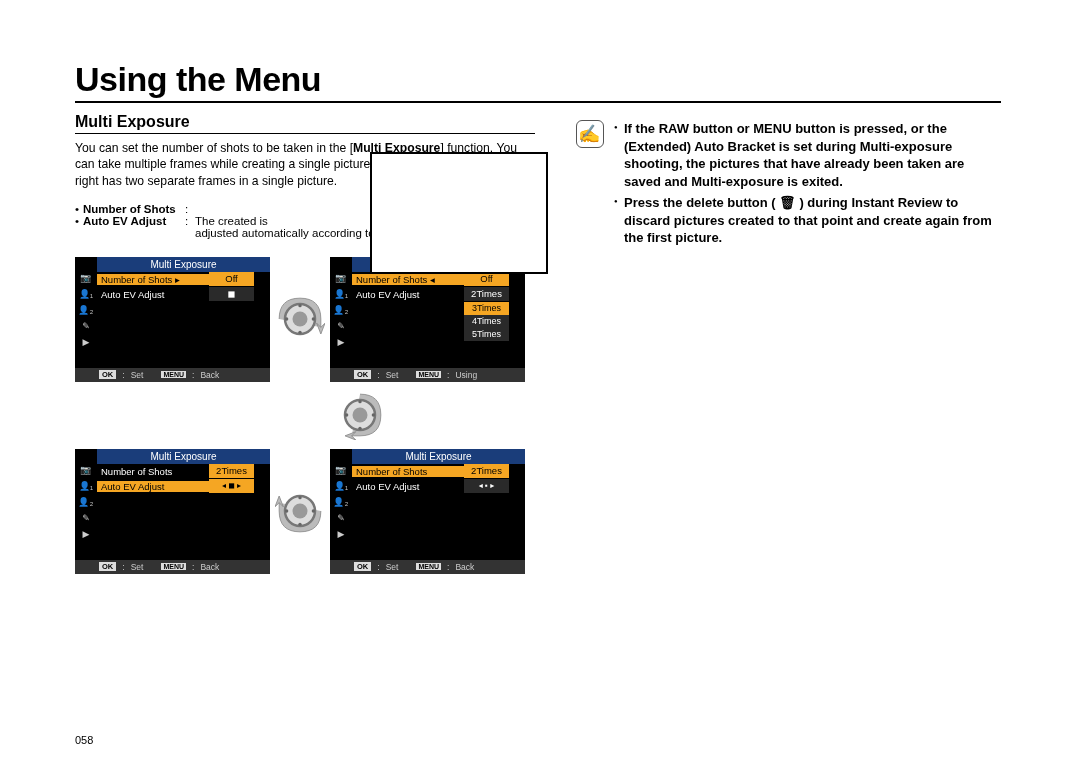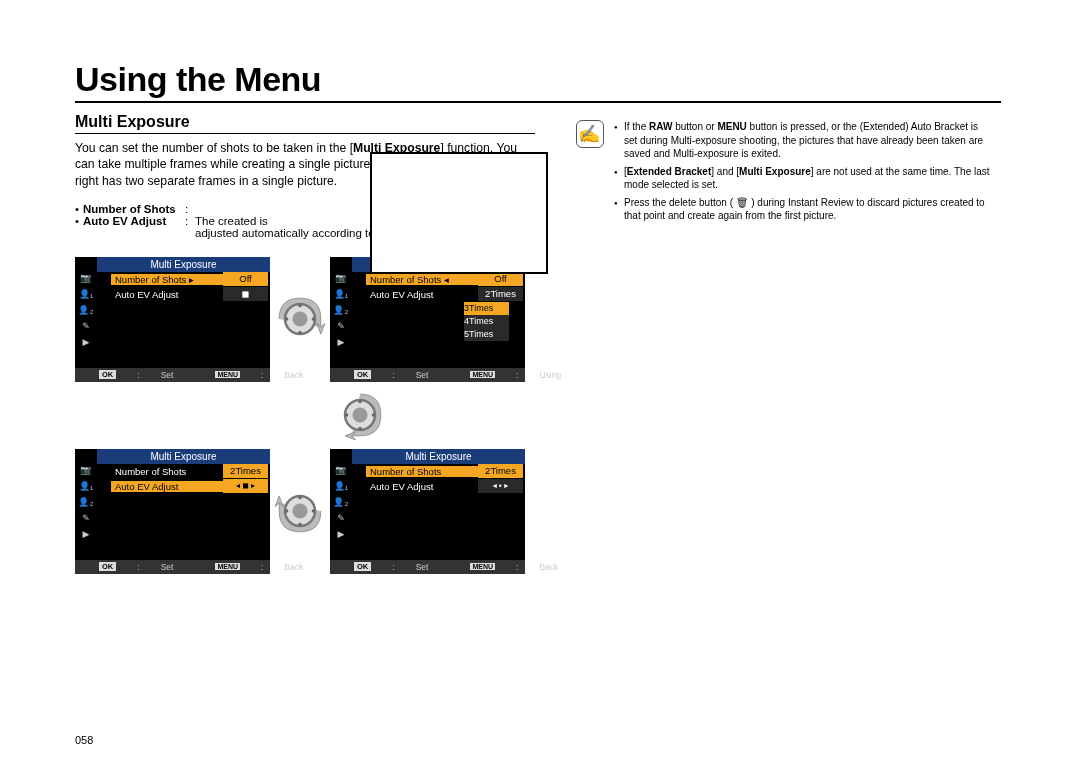--- a/index.html
+++ b/index.html
@@ -18,40 +18,40 @@
   .specs .lab b { font-weight: bold; }
   .specs .val { flex: 1; }
   .specs .colon { width: 10px; }
   .specs .cont { margin-left: 120px; }
   .preview-box { position: absolute; top: 152px; left: 370px; width: 178px; height: 122px; border: 2px solid #000; background: #fff; }
   .screens { display: grid; grid-template-columns: 195px 60px 195px; grid-template-rows: 140px 52px 140px; gap: 0; align-items: center; }
   .lcd { width: 195px; height: 125px; background: #000; color: #fff; font-size: 9.5px; position: relative; }
   .lcd-title { background: #1a3d7a; text-align: center; font-size: 10px; padding: 2px 0; margin-left: 22px; }
   .lcd-side { position: absolute; left: 0; top: 14px; width: 22px; }
   .side-ico { width: 18px; height: 14px; margin: 2px auto; font-size: 9px; text-align: center; color: #ccc; }
-  .lcd-body { margin-left: 36px; }
+  .lcd-body { margin-left: 22px; }
   .menu-row { display: flex; height: 15px; align-items: center; }
   .menu-lab { width: 112px; padding-left: 4px; }
   .menu-val { width: 45px; text-align: center; background: #2a2a2a; height: 14px; line-height: 14px; }
   .hl .menu-lab { background: #f5a623; color: #000; }
   .hl .menu-val { background: #f5a623; color: #000; }
   .drop { margin-left: 22px; }
-  .drop .opt { width: 45px; background: #2a2a2a; height: 13px; line-height: 13px; text-align: left; margin-left: 112px; font-size: 9px; }
+  .drop .opt { width: 45px; background: #2a2a2a; height: 13px; line-height: 13px; text-align: center; margin-left: 112px; font-size: 9px; }
   .drop .opt.sel { background: #f5a623; color: #000; }
-  .lcd-foot { position: absolute; bottom: 0; left: 0; right: 0; height: 14px; background: #333; display: flex; align-items: center; font-size: 8.5px; color: #ccc; padding-left: 24px; gap: 21px; }
+  .lcd-foot { position: absolute; bottom: 0; left: 0; right: 0; height: 14px; background: #333; display: flex; align-items: center; font-size: 8.5px; color: #ccc; padding-left: 24px; gap: 6px; }
   .okbox { background: #ddd; color: #000; padding: 0 3px; font-size: 7.5px; font-weight: bold; }
   .menubox { background: #ddd; color: #000; padding: 0 2px; font-size: 7px; font-weight: bold; }
   .arrow-wrap { width: 60px; height: 60px; display: flex; align-items: center; justify-content: center; }
   .arrow-down { grid-column: 3; grid-row: 2; }
   .arrow-left { grid-column: 2; grid-row: 3; }
   .arrow-right { grid-column: 2; grid-row: 1; }
   .empty-cell { grid-column: 1; grid-row: 2; }
   .note-box { display: flex; gap: 10px; border: 1px solid transparent; padding-top: 6px; }
   .note-icon { width: 28px; height: 28px; border: 1.5px solid #555; border-radius: 6px; display: flex; align-items: center; justify-content: center; font-size: 18px; flex-shrink: 0; color: #555; }
-  .note-list { font-size: 10px; line-height: 1.35; }
+  .note-list { font-size: 13px; line-height: 1.35; font-weight: bold; }
   .note-list li { list-style: none; position: relative; padding-left: 10px; margin-bottom: 4px; }
   .note-list li::before { content: "●"; position: absolute; left: 0; font-size: 6px; top: 3px; }
   .pageno { position: absolute; bottom: 22px; left: 75px; font-size: 11px; }
   svg.dial { width: 50px; height: 50px; }
   .foot-sep { width: 6px; }
 </style>
 </head>
 <body>
 
 <div class="page">
@@ -245,23 +245,20 @@
       </div>
     </div>
 
     <div class="right">
       <div class="note-box">
         <div class="note-icon">✍</div>
         <ul class="note-list">
           <li>
             <span>If the </span><b>RAW</b><span> button or </span><b>MENU</b><span> button is pressed, or the (Extended) Auto Bracket is set during Multi-exposure shooting, the pictures that have already been taken are saved and Multi-exposure is exited.</span>
           </li>
-          <li>
-            <span>[</span><b>Extended Bracket</b><span>] and [</span><b>Multi Exposure</b><span>] are not used at the same time. The last mode selected is set.</span>
-          </li>
           <li>Press the delete button ( 🗑 ) during Instant Review to discard pictures created to that point and create again from the first picture.</li>
         </ul>
       </div>
     </div>
   </div>
 
   <div class="preview-box"></div>
   <div class="pageno">058</div>
 </div>
 

